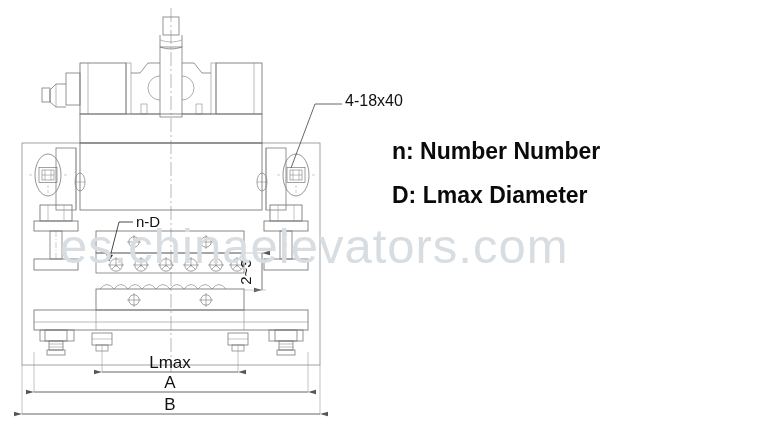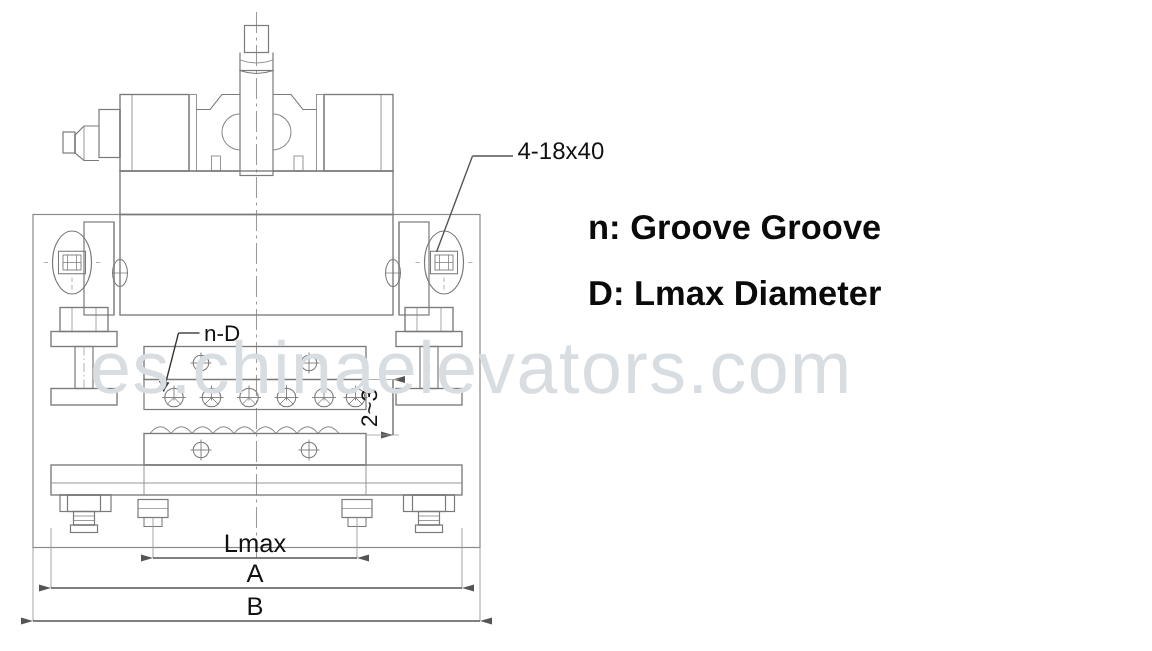--- a/index.html
+++ b/index.html
@@ -290,17 +290,17 @@
 
     <g>
       <line x1="22" y1="414" x2="320" y2="414" stroke="#555" stroke-width="0.9" marker-start="url(#arrL)" marker-end="url(#arrR)"></line>
       <text x="170" y="410" font-family="Liberation Sans, sans-serif" font-size="17" fill="#111" text-anchor="middle">B</text>
     </g>
   </svg>
 
   <div class="watermark">es.chinaelevators.com</div>
 
   <div class="legend">
-    <div class="legend-line">n: Groove Groove</div>
+    <div class="legend-line">n: Number Number</div>
     <div class="legend-line">D: Lmax Diameter</div>
   </div>
 
 </div>
 
 </body></html>

